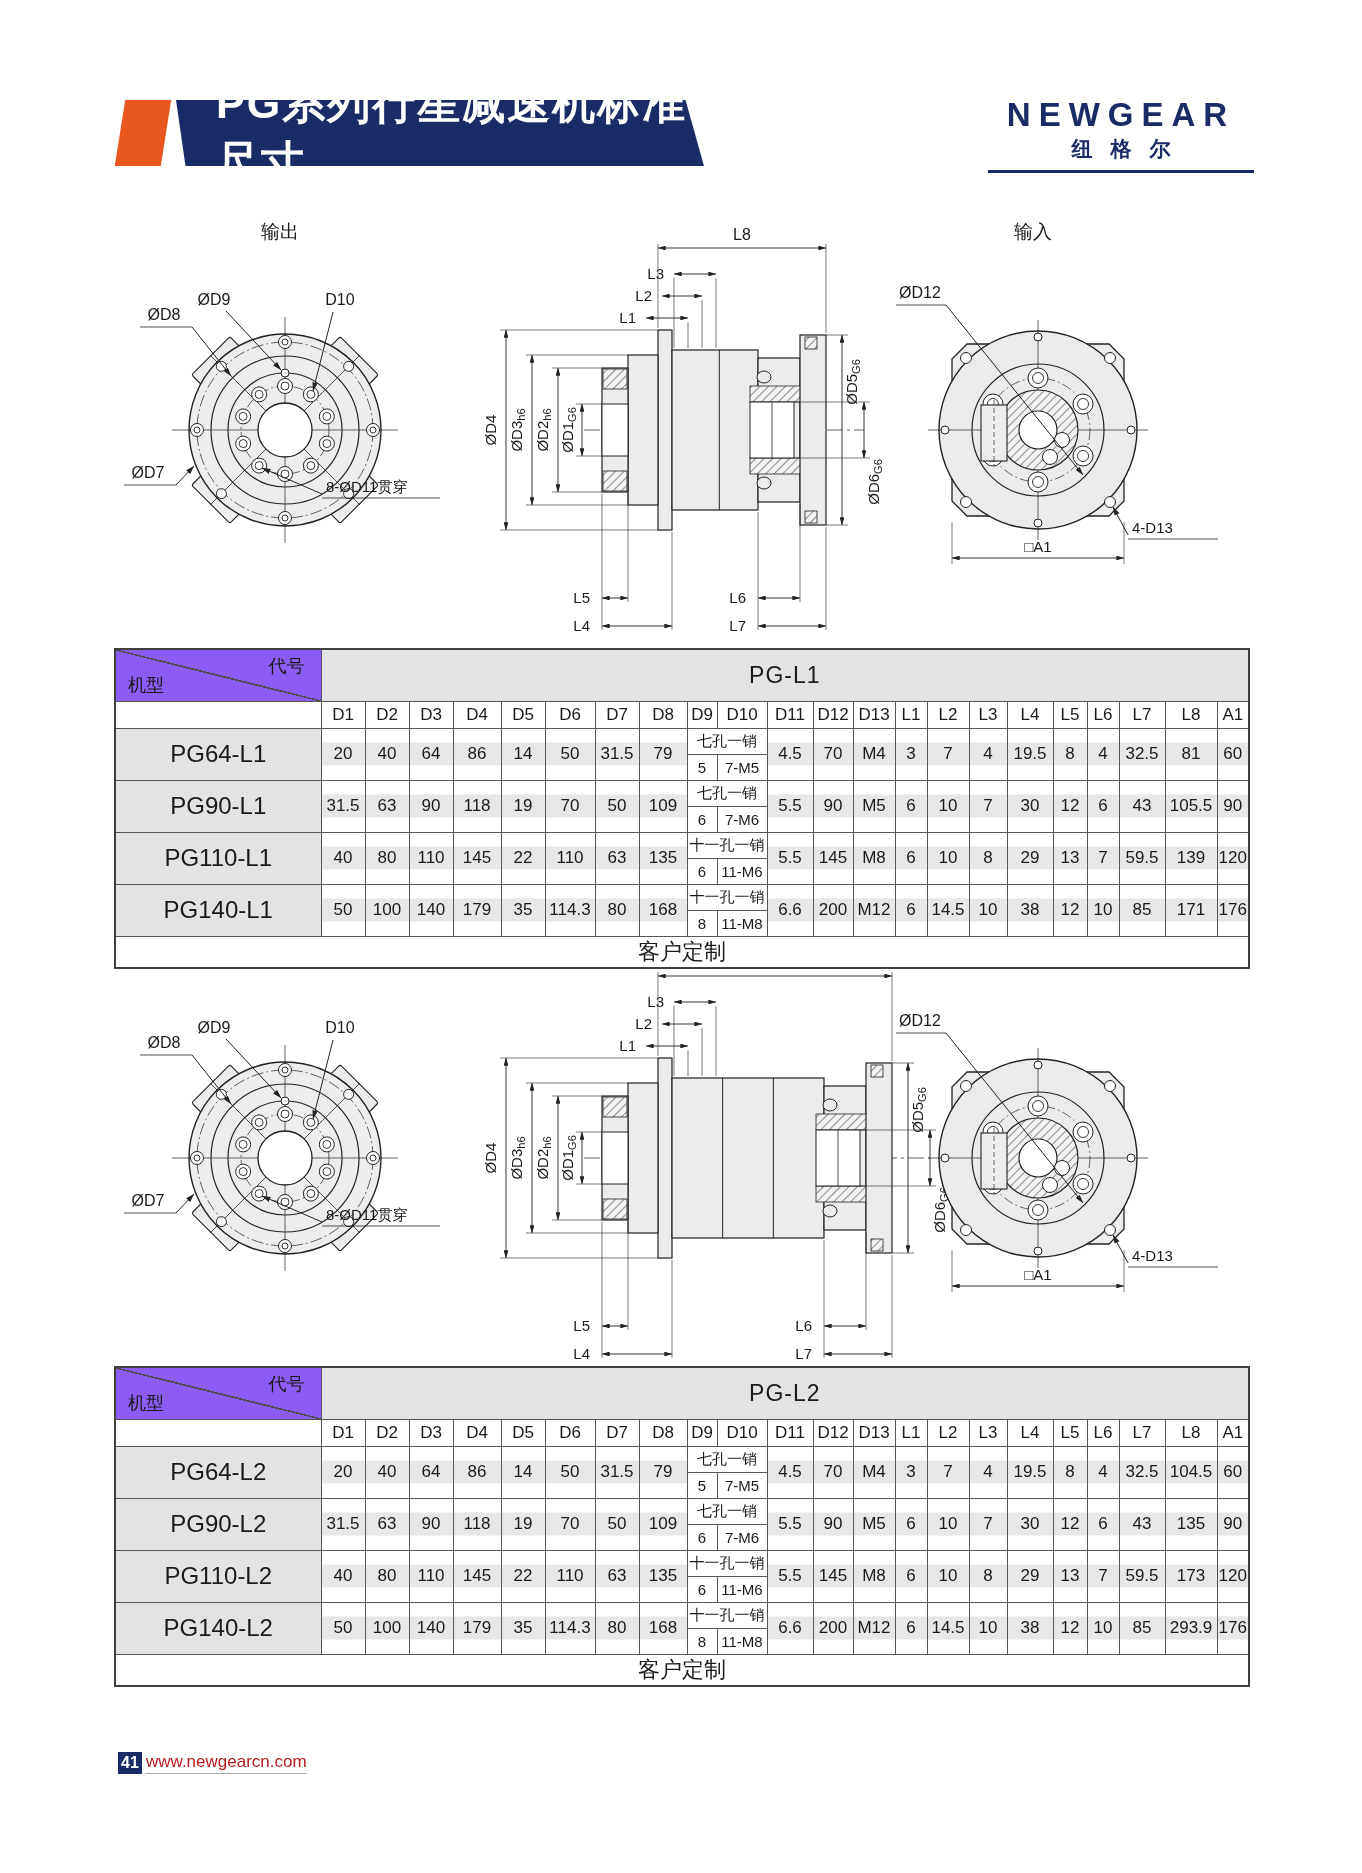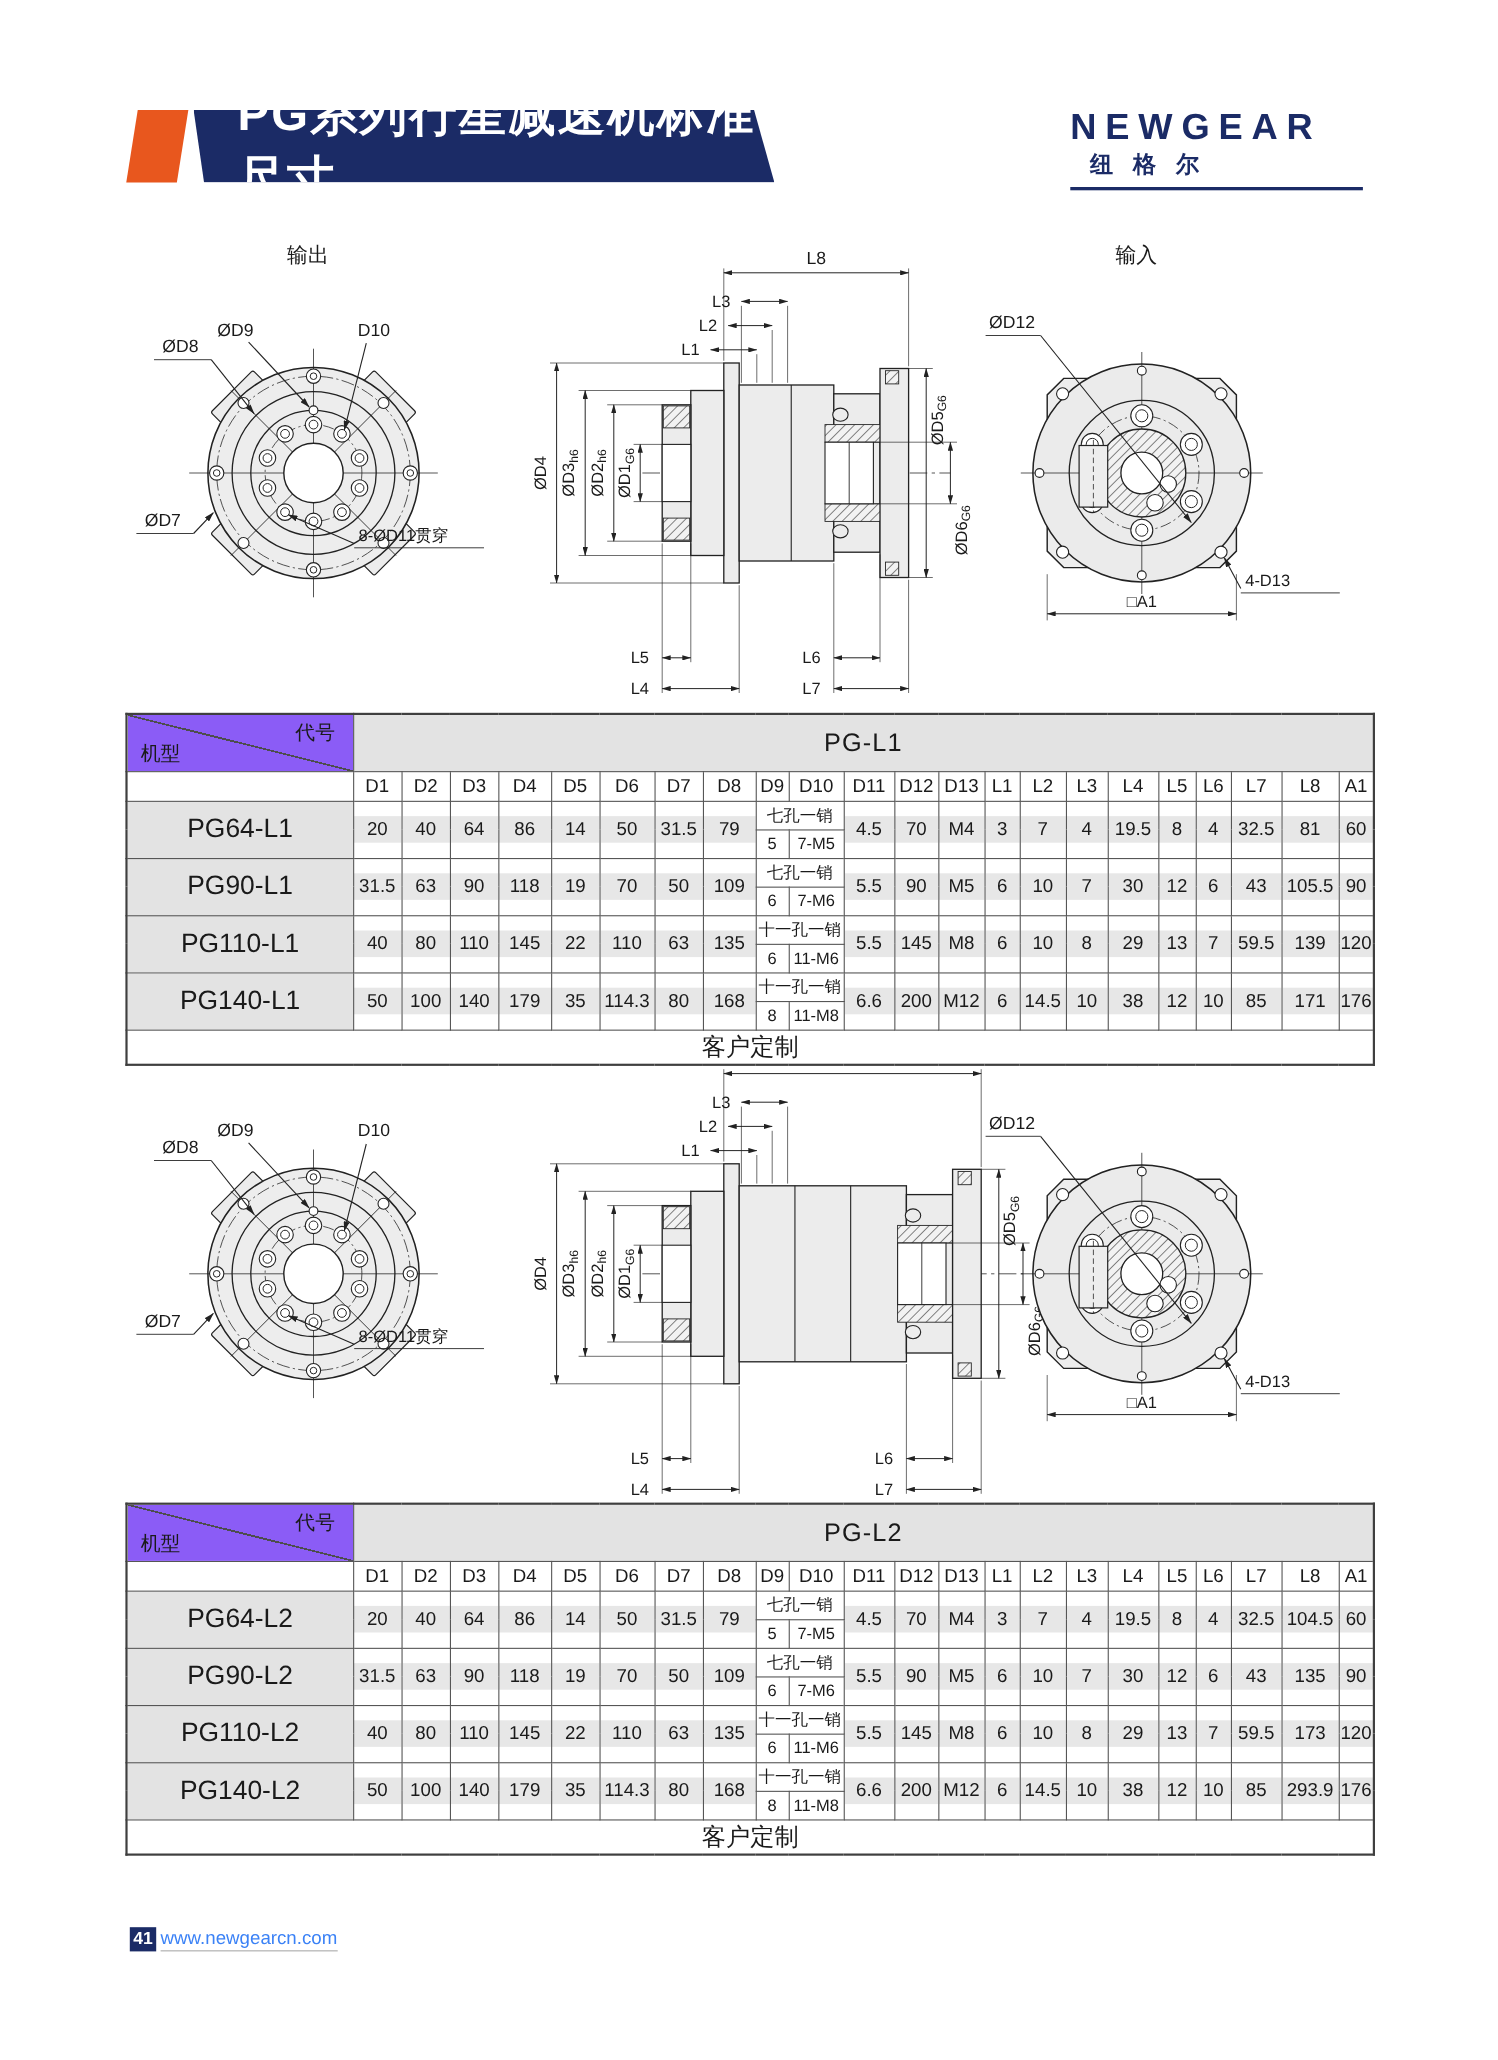--- a/index.html
+++ b/index.html
@@ -18,21 +18,21 @@
   .title-banner{
     position:absolute;left:176px;top:100px;width:528px;height:66px;
     background:var(--navy,#1b2b66);
     clip-path:polygon(0 0,96.5% 0,100% 100%,1.8% 100%);
     display:flex;align-items:center;
   }
   .title-banner h1{
     margin:0;padding-left:40px;color:#fff;font-size:43px;font-weight:bold;letter-spacing:2px;
   }
   .brand{
-    position:absolute;right:123px;top:96px;width:266px;text-align:left;
+    position:absolute;right:108px;top:96px;width:266px;text-align:center;
     border-bottom:3px solid var(--navy,#1b2b66);padding-bottom:7px;
   }
   .brand-en{color:var(--navy,#1b2b66);font-size:33px;font-weight:900;letter-spacing:8px;}
   .brand-cn{color:var(--navy,#1b2b66);font-size:21px;font-weight:bold;letter-spacing:18px;padding-left:18px;margin-top:1px;}
 
   
   .drawing{position:absolute;left:114px;width:1134px;height:440px;}
   #drawing-1{top:200px;}
   #drawing-2{top:928px;}
   .defs-holder{position:absolute;width:0;height:0;overflow:hidden;}
@@ -67,21 +67,21 @@
   td.custom{font-size:22px;background:#fff;}
 
   
   footer{position:absolute;left:118px;top:1752px;display:flex;align-items:flex-end;}
   .pageno{
     display:inline-flex;align-items:center;justify-content:center;
     width:24px;height:22px;background:var(--navy,#1b2b66);color:#fff;
     font-size:16px;font-weight:bold;
   }
   .site{
-    margin-left:4px;color:#3b82f6;font-size:17px;
+    margin-left:4px;color:#b91c1c;font-size:17px;
     border-bottom:1px solid #aaa;padding-bottom:1px;text-decoration:none;
   }
 </style>
 </head>
 <body>
 
 <div class="page">
 
   <svg class="defs-holder" aria-hidden="true">
     <defs>

